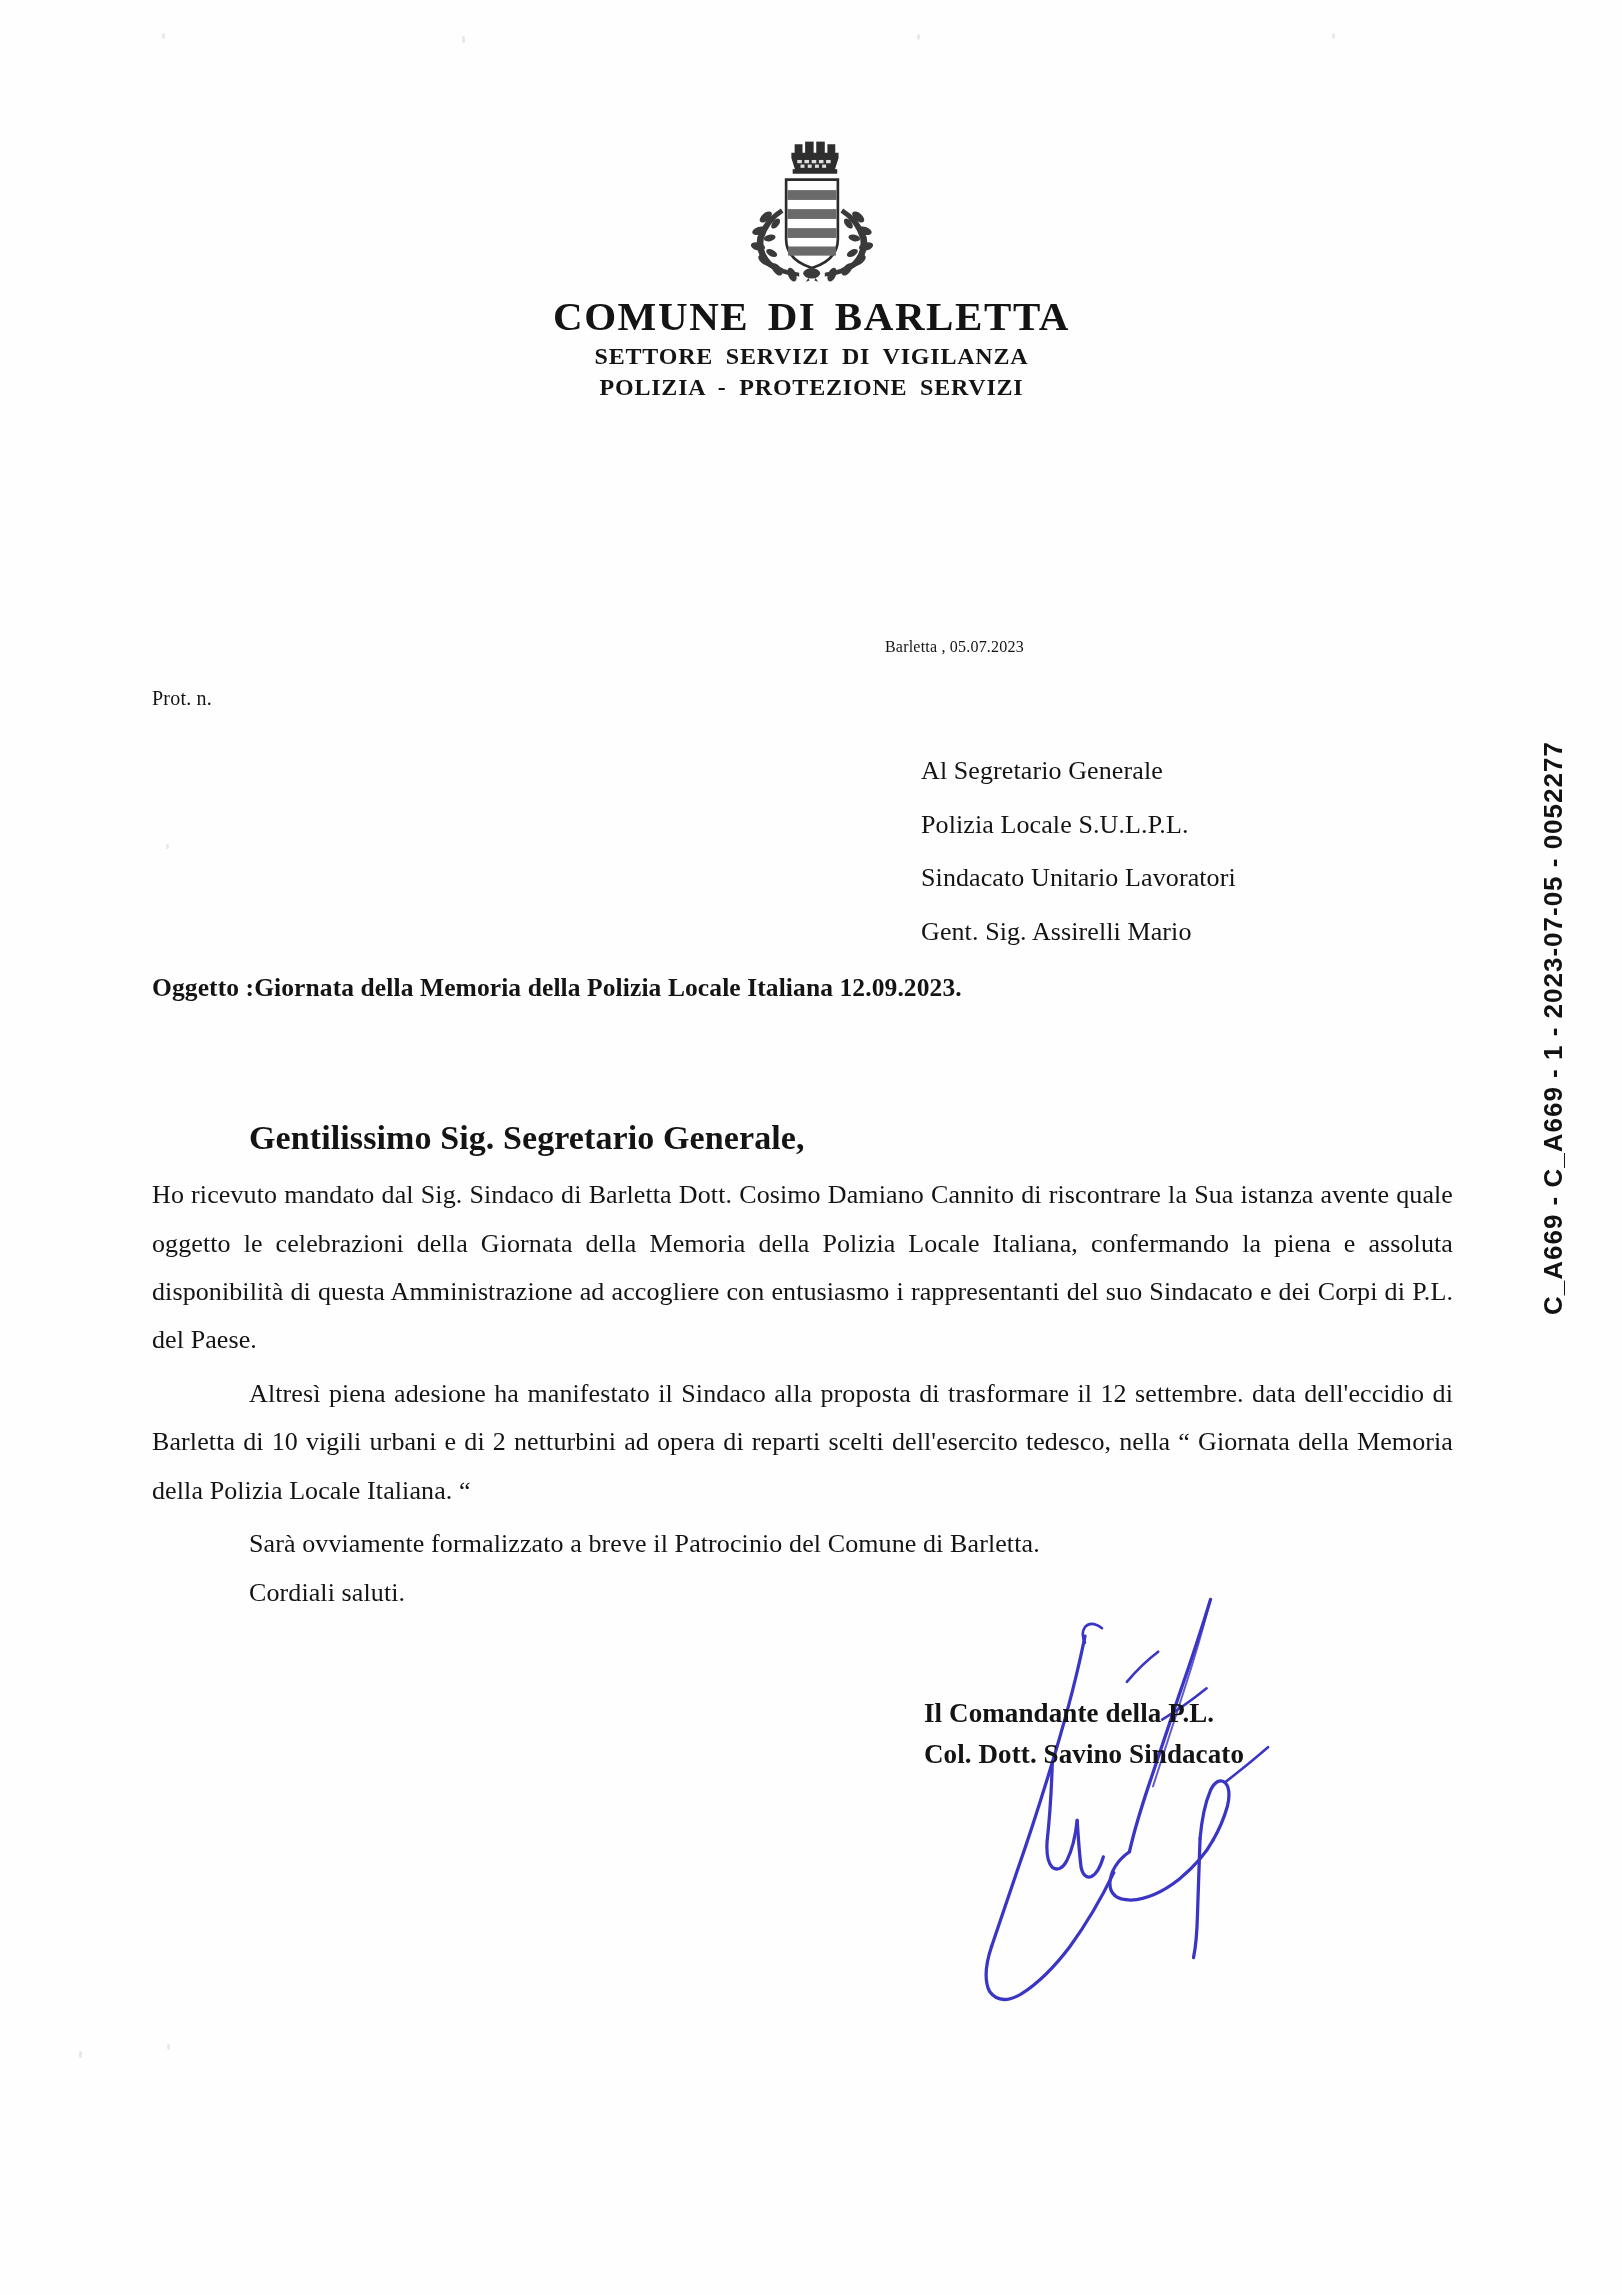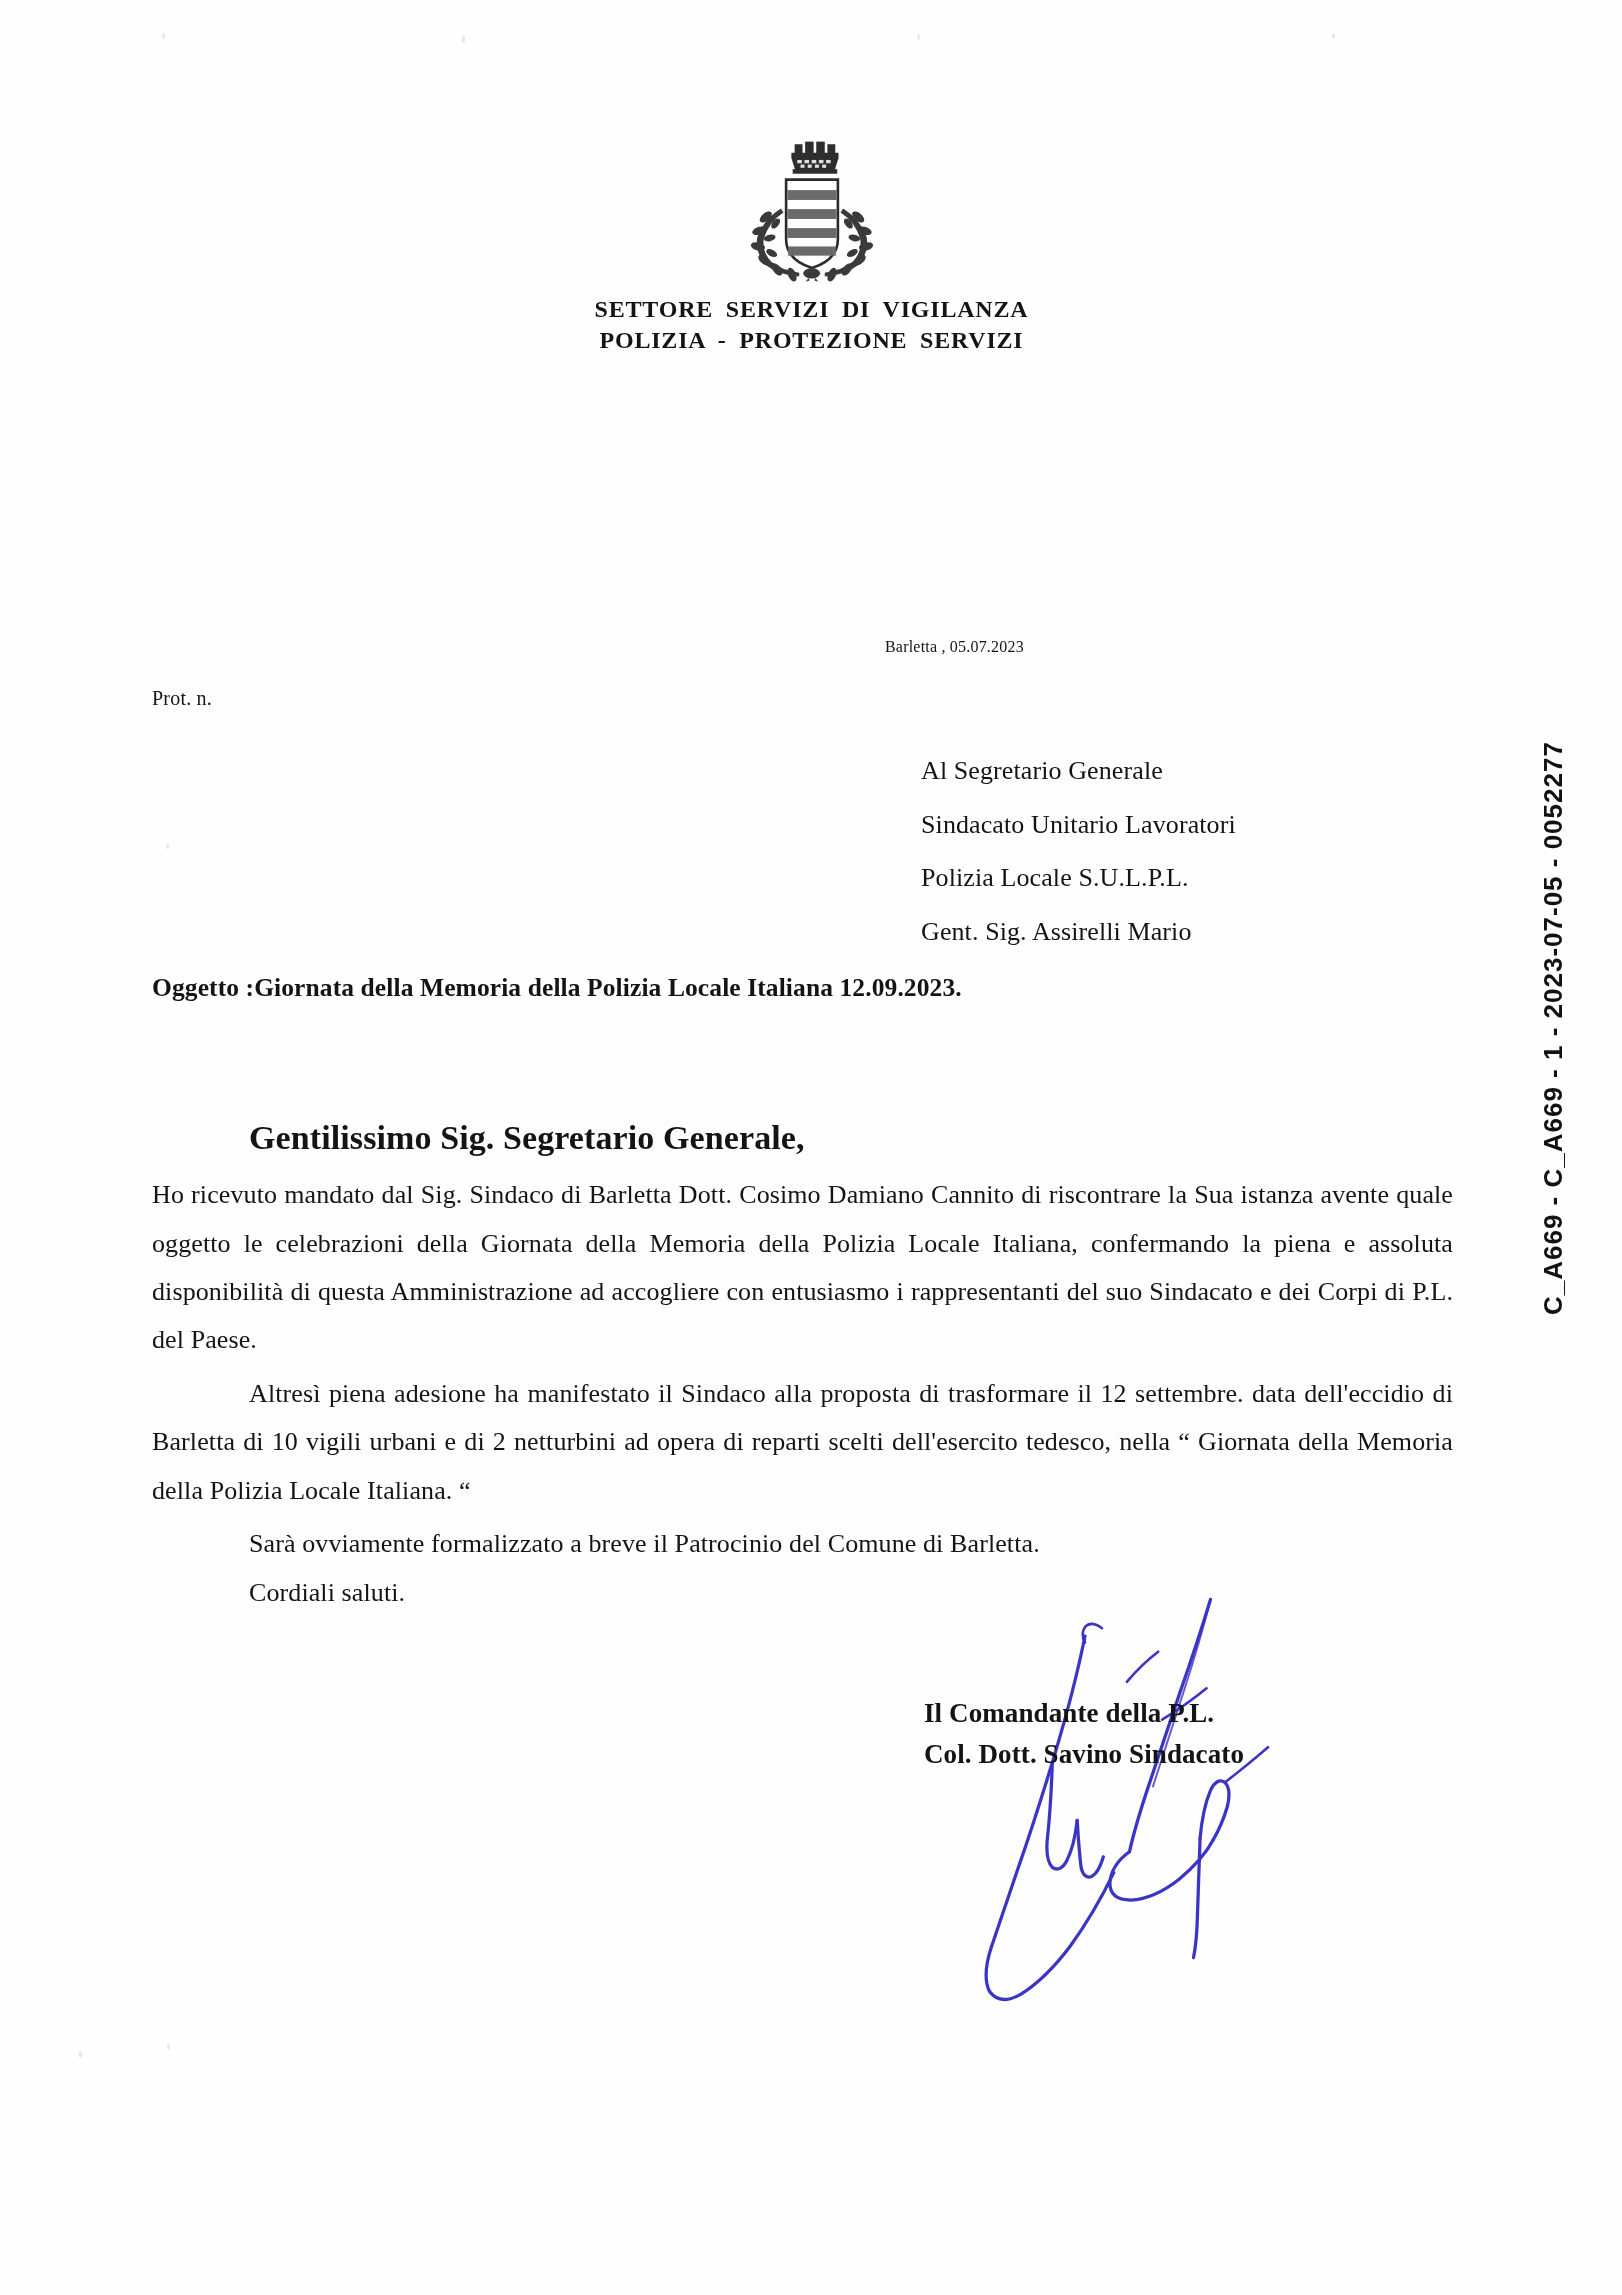--- a/index.html
+++ b/index.html
@@ -266,31 +266,32 @@
         <ellipse cx="179" cy="186" rx="9" ry="5" transform="rotate(-28 179 186)"></ellipse>
       </g>
 
       <g fill="#3a3a3a">
         <ellipse cx="117" cy="217" rx="13" ry="8"></ellipse>
         <path d="M112 224 L108 230 L114 228 Z"></path>
         <path d="M123 224 L127 230 L121 228 Z"></path>
       </g>
     </svg>
 
+    <div class="lh-title">COMUNE  DI  BARLETTA</div>
     <div class="lh-dept1">SETTORE  SERVIZI  DI  VIGILANZA</div>
     <div class="lh-dept2">POLIZIA - PROTEZIONE  SERVIZI</div>
   </div>
 
   <div class="date-line">Barletta , 05.07.2023</div>
   <div class="prot-line">Prot. n.</div>
 
   <div class="recipient">
     <div>Al Segretario Generale</div>
+    <div>Polizia Locale S.U.L.P.L.</div>
     <div>Sindacato Unitario Lavoratori</div>
-    <div>Polizia Locale S.U.L.P.L.</div>
     <div>Gent. Sig. Assirelli Mario</div>
   </div>
 
   <div class="subject">Oggetto :Giornata della Memoria della Polizia Locale Italiana 12.09.2023.</div>
 
   <div class="body-block">
     <div class="salutation">Gentilissimo Sig.  Segretario Generale,</div>
     <p class="para">Ho ricevuto mandato dal Sig. Sindaco di Barletta Dott. Cosimo Damiano Cannito di riscontrare la Sua istanza avente quale oggetto le celebrazioni della Giornata della Memoria  della Polizia Locale Italiana, confermando la piena e assoluta disponibilità di questa Amministrazione ad accogliere  con entusiasmo i rappresentanti del suo Sindacato e dei Corpi di P.L. del Paese.</p>
     <p class="para indent">Altresì piena adesione ha manifestato il Sindaco alla proposta di trasformare il 12 settembre. data dell'eccidio di Barletta di 10 vigili urbani e di 2 netturbini ad opera di reparti scelti dell'esercito tedesco, nella “ Giornata della Memoria della Polizia Locale Italiana. “</p>
     <div class="closing-line">Sarà ovviamente formalizzato a breve il Patrocinio del Comune di Barletta.</div>

